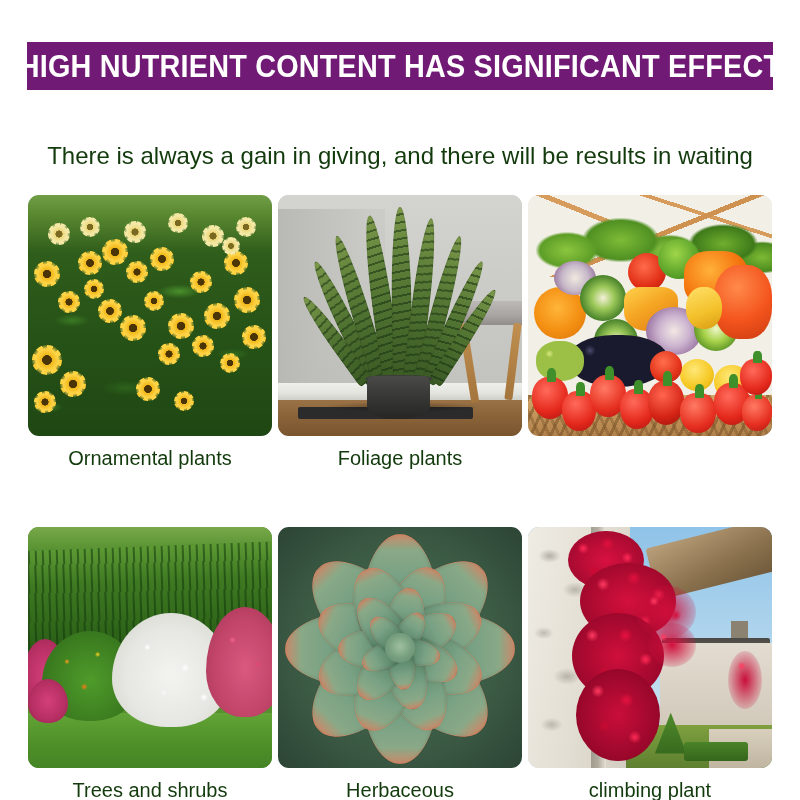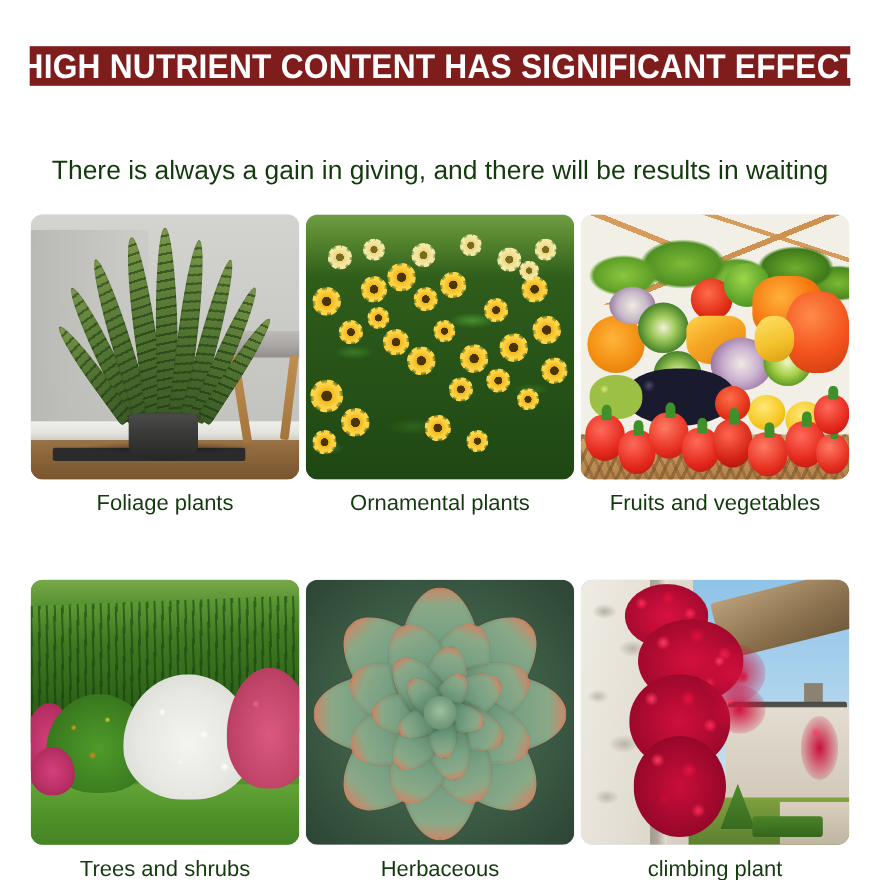--- a/index.html
+++ b/index.html
@@ -21,22 +21,22 @@
     height: 800px;
     background: #ffffff;
   }
 
   
   .banner {
     position: absolute;
     left: 27px;
     top: 42px;
     width: 746px;
-    height: 36px;
-    background: #7f1d1d;
+    height: 48px;
+    background: #701a75;
     display: flex;
     align-items: center;
     justify-content: center;
     box-sizing: border-box;
   }
   .banner-title {
     color: #ffffff;
     font-family: "Liberation Sans Narrow", "Liberation Sans", sans-serif;
     font-weight: 700;
     font-size: 31px;
@@ -387,51 +387,20 @@
 <div class="page">
 
   <div class="banner">
     <div class="banner-title">HIGH NUTRIENT CONTENT HAS SIGNIFICANT EFFECT</div>
   </div>
 
 
   <div class="tagline">There is always a gain in giving, and there will be results in waiting</div>
 
   <div class="grid">
-
-    <div class="cell">
-      <div class="thumb">
-        <div class="art art-foliage">
-          <div class="wall"></div>
-          <div class="wall-shadow"></div>
-          <div class="baseboard"></div>
-          <div class="floor"></div>
-          <div class="floor-dark"></div>
-          <div class="shadow-floor"></div>
-
-          <div class="stool-seat"></div>
-          <div class="stool-leg" style="right:2%;top:53%;height:32%;transform:rotate(7deg);"></div>
-          <div class="stool-leg" style="right:20%;top:53%;height:33%;transform:rotate(-9deg);"></div>
-
-          <div class="leaf" style="left:36%;width:7%;height:56%;transform:rotate(-26deg);"></div>
-          <div class="leaf" style="left:39%;width:7.5%;height:64%;transform:rotate(-17deg);"></div>
-          <div class="leaf" style="left:43%;width:8%;height:70%;transform:rotate(-8deg);"></div>
-          <div class="leaf" style="left:47%;width:8%;height:73%;transform:rotate(-1deg);"></div>
-          <div class="leaf" style="left:51%;width:7.5%;height:69%;transform:rotate(7deg);"></div>
-          <div class="leaf" style="left:55%;width:7%;height:63%;transform:rotate(15deg);"></div>
-          <div class="leaf" style="left:58%;width:6.5%;height:55%;transform:rotate(24deg);"></div>
-          <div class="leaf" style="left:33%;width:6%;height:44%;transform:rotate(-36deg);"></div>
-          <div class="leaf" style="left:61%;width:6%;height:46%;transform:rotate(33deg);"></div>
-
-          <div class="pot-rim"></div>
-          <div class="pot"></div>
-        </div>
-      </div>
-      <div class="caption">Foliage plants</div>
-    </div>
 
     <div class="cell">
       <div class="thumb">
         <div class="art art-ornamental">
           <div class="blades"></div>
           <div class="fl" style="left:6px;top:66px;width:26px;height:26px;"></div>
           <div class="fl" style="left:30px;top:96px;width:22px;height:22px;"></div>
           <div class="fl" style="left:4px;top:150px;width:30px;height:30px;"></div>
           <div class="fl" style="left:32px;top:176px;width:26px;height:26px;"></div>
           <div class="fl" style="left:6px;top:196px;width:22px;height:22px;"></div>
@@ -461,20 +430,51 @@
           <div class="fl pale" style="left:174px;top:30px;width:22px;height:22px;"></div>
           <div class="fl pale" style="left:208px;top:22px;width:20px;height:20px;"></div>
           <div class="fl pale" style="left:194px;top:42px;width:18px;height:18px;"></div>
         </div>
       </div>
       <div class="caption">Ornamental plants</div>
     </div>
 
     <div class="cell">
       <div class="thumb">
+        <div class="art art-foliage">
+          <div class="wall"></div>
+          <div class="wall-shadow"></div>
+          <div class="baseboard"></div>
+          <div class="floor"></div>
+          <div class="floor-dark"></div>
+          <div class="shadow-floor"></div>
+
+          <div class="stool-seat"></div>
+          <div class="stool-leg" style="right:2%;top:53%;height:32%;transform:rotate(7deg);"></div>
+          <div class="stool-leg" style="right:20%;top:53%;height:33%;transform:rotate(-9deg);"></div>
+
+          <div class="leaf" style="left:36%;width:7%;height:56%;transform:rotate(-26deg);"></div>
+          <div class="leaf" style="left:39%;width:7.5%;height:64%;transform:rotate(-17deg);"></div>
+          <div class="leaf" style="left:43%;width:8%;height:70%;transform:rotate(-8deg);"></div>
+          <div class="leaf" style="left:47%;width:8%;height:73%;transform:rotate(-1deg);"></div>
+          <div class="leaf" style="left:51%;width:7.5%;height:69%;transform:rotate(7deg);"></div>
+          <div class="leaf" style="left:55%;width:7%;height:63%;transform:rotate(15deg);"></div>
+          <div class="leaf" style="left:58%;width:6.5%;height:55%;transform:rotate(24deg);"></div>
+          <div class="leaf" style="left:33%;width:6%;height:44%;transform:rotate(-36deg);"></div>
+          <div class="leaf" style="left:61%;width:6%;height:46%;transform:rotate(33deg);"></div>
+
+          <div class="pot-rim"></div>
+          <div class="pot"></div>
+        </div>
+      </div>
+      <div class="caption">Foliage plants</div>
+    </div>
+
+    <div class="cell">
+      <div class="thumb">
         <div class="art art-fruits">
           <div class="sticks"></div>
           <div class="greens"></div>
 
           <div class="veg" style="left:6px;top:92px;width:52px;height:52px;background:radial-gradient(circle at 45% 40%,#ffb53a 0%,#f38f12 55%,#d9720a 100%);"></div>
           <div class="veg" style="left:26px;top:66px;width:42px;height:34px;background:radial-gradient(circle at 50% 50%,#f0eadf 0%,#c7b9c9 48%,#7d4f86 100%);"></div>
           <div class="veg" style="left:52px;top:80px;width:46px;height:46px;background:radial-gradient(circle at 50% 50%,#f4f0d8 0%,#9dc95a 34%,#3f7a24 74%,#2a5618 100%);"></div>
           <div class="veg" style="left:66px;top:124px;width:44px;height:44px;background:radial-gradient(circle at 50% 50%,#f4f0d8 0%,#9dc95a 34%,#3f7a24 74%,#2a5618 100%);"></div>
           <div class="veg" style="left:100px;top:58px;width:38px;height:38px;background:radial-gradient(circle at 42% 36%,#ff6b4a 0%,#e02e16 60%,#a81c0c 100%);"></div>
           <div class="veg" style="left:96px;top:92px;width:54px;height:44px;border-radius:30% 30% 42% 42%;background:linear-gradient(150deg,#ffd34d 0%,#f5a623 45%,#e07b12 100%);"></div>
@@ -498,21 +498,20 @@
           <div class="straw" style="left:34px;top:196px;width:34px;height:40px;border-radius:44% 44% 50% 50%;background:radial-gradient(circle at 40% 32%,#ff6a5a 0%,#e4281c 60%,#ad1410 100%);"></div>
           <div class="straw" style="left:62px;top:180px;width:36px;height:42px;border-radius:44% 44% 50% 50%;background:radial-gradient(circle at 40% 32%,#ff7a63 0%,#e62f20 60%,#b01510 100%);"></div>
           <div class="straw" style="left:92px;top:194px;width:34px;height:40px;border-radius:44% 44% 50% 50%;background:radial-gradient(circle at 40% 32%,#ff6a5a 0%,#e4281c 60%,#ad1410 100%);"></div>
           <div class="straw" style="left:120px;top:186px;width:36px;height:44px;border-radius:44% 44% 50% 50%;background:radial-gradient(circle at 40% 32%,#ff6550 0%,#d42315 60%,#9d120d 100%);"></div>
           <div class="straw" style="left:152px;top:198px;width:36px;height:40px;border-radius:44% 44% 50% 50%;background:radial-gradient(circle at 40% 32%,#ff7a63 0%,#e62f20 60%,#b01510 100%);"></div>
           <div class="straw" style="left:186px;top:188px;width:36px;height:42px;border-radius:44% 44% 50% 50%;background:radial-gradient(circle at 40% 32%,#ff6a5a 0%,#e4281c 60%,#ad1410 100%);"></div>
           <div class="straw" style="left:214px;top:200px;width:30px;height:36px;border-radius:44% 44% 50% 50%;background:radial-gradient(circle at 40% 32%,#ff7a63 0%,#e62f20 60%,#b01510 100%);"></div>
           <div class="straw" style="left:212px;top:164px;width:32px;height:36px;border-radius:44% 44% 50% 50%;background:radial-gradient(circle at 40% 32%,#ff6a5a 0%,#e4281c 60%,#ad1410 100%);"></div>
         </div>
       </div>
-      <div class="caption">Fruits and vegetables</div>
     </div>
 
     <div class="cell row2">
       <div class="thumb">
         <div class="art art-shrubs">
           <div class="sky-top"></div>
           <div class="hedge"></div>
           <div class="lawn"></div>
 
           <div class="bush magenta" style="left:-6px;top:112px;width:46px;height:72px;"></div>

